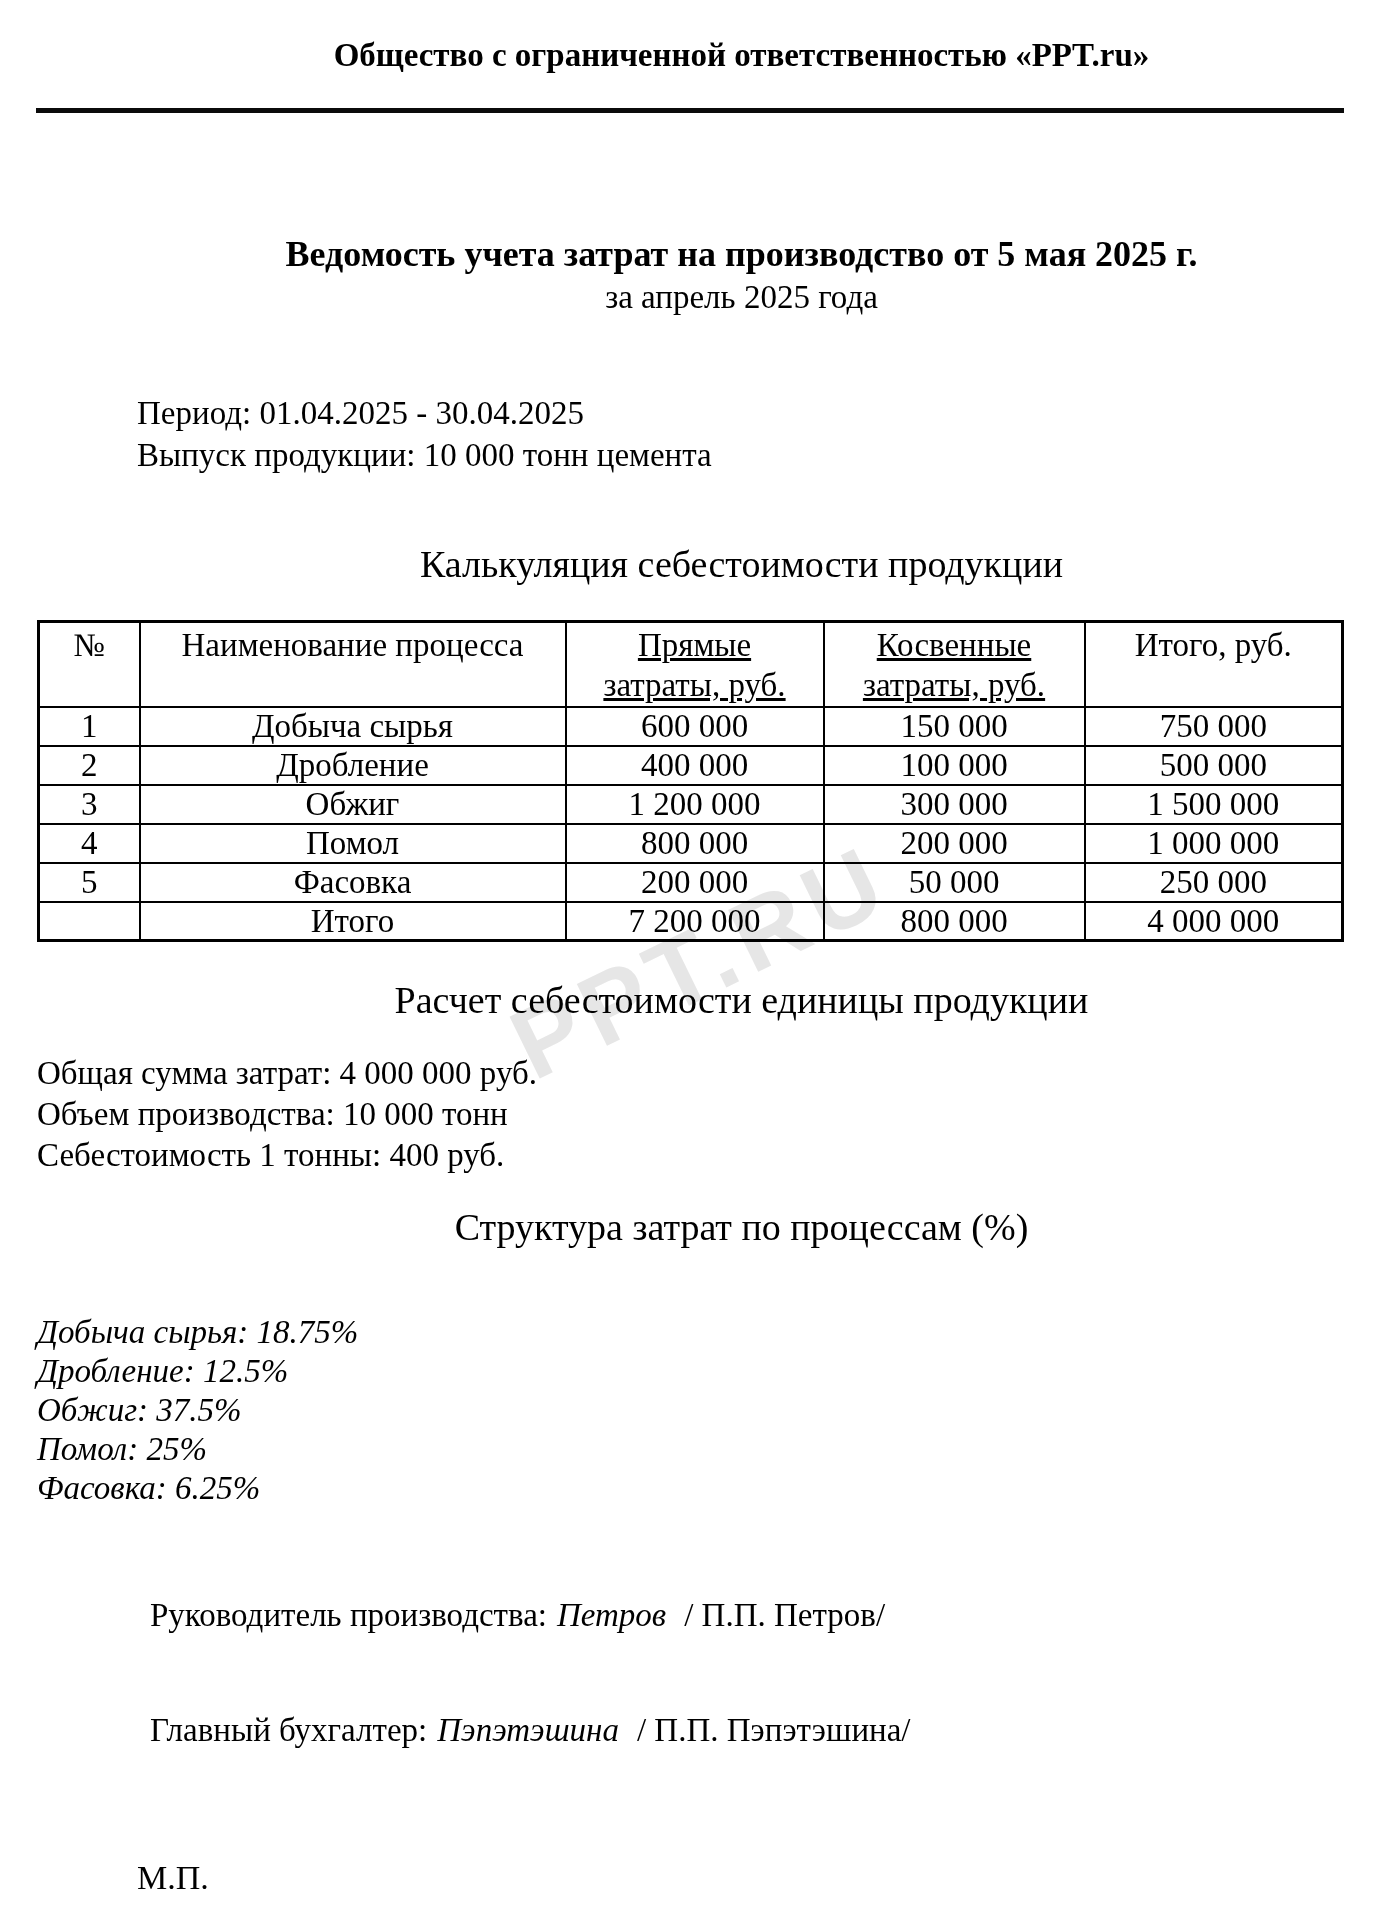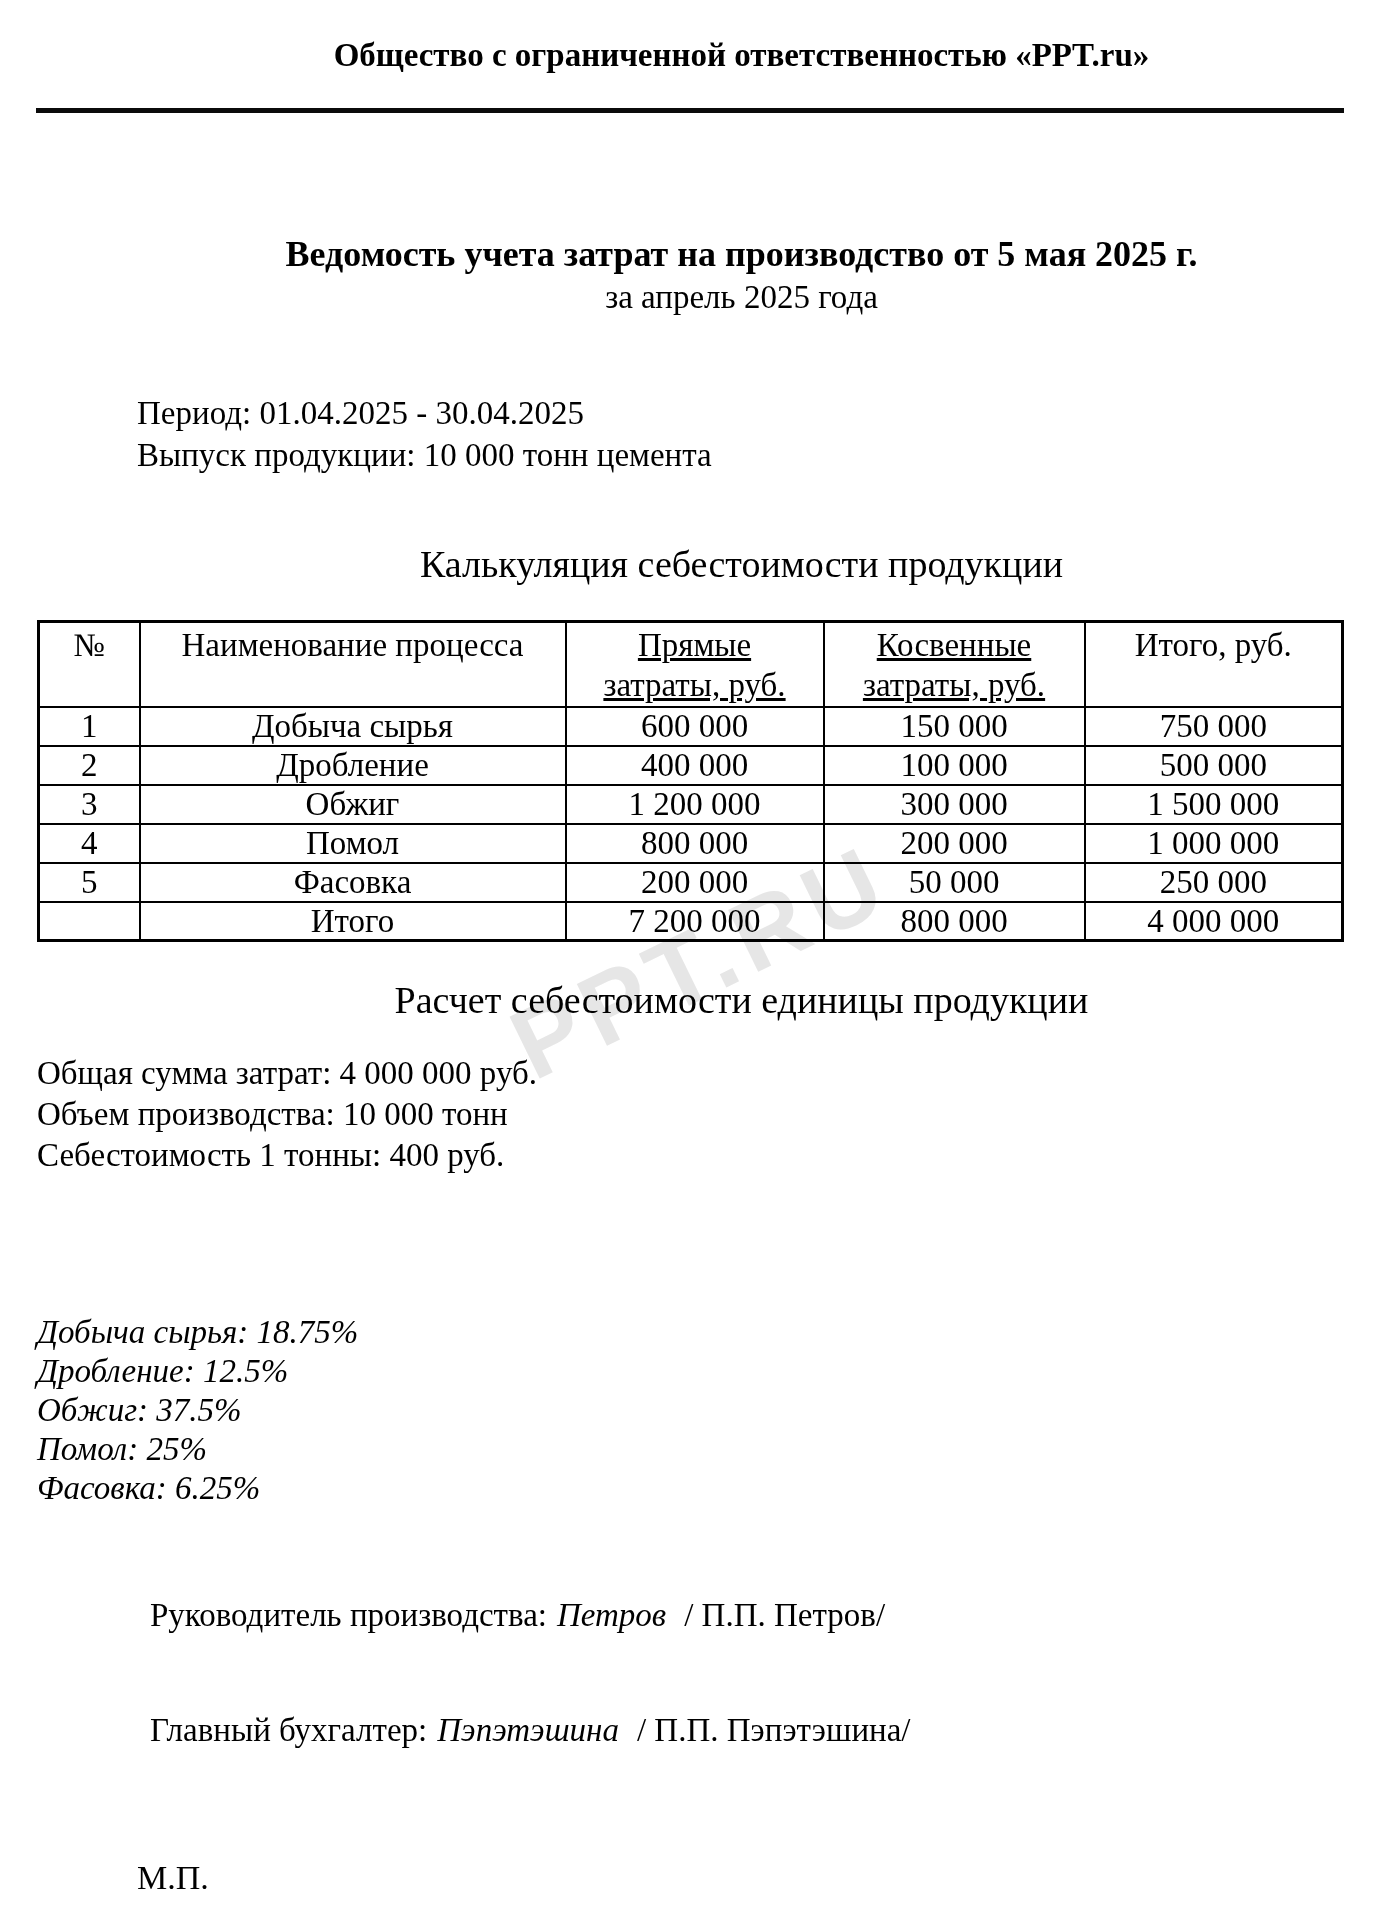--- a/index.html
+++ b/index.html
@@ -154,20 +154,21 @@
   </table>
 
   <div class="centered section-heading h-unit">Расчет себестоимости единицы продукции</div>
 
   <div class="list-block unit-lines">
     <div>Общая сумма затрат: 4 000 000 руб.</div>
     <div>Объем производства: 10 000 тонн</div>
     <div>Себестоимость 1 тонны: 400 руб.</div>
   </div>
 
+  <div class="centered section-heading h-struct">Структура затрат по процессам (%)</div>
 
   <div class="list-block struct-lines">
     <div>Добыча сырья: 18.75%</div>
     <div>Дробление: 12.5%</div>
     <div>Обжиг: 37.5%</div>
     <div>Помол: 25%</div>
     <div>Фасовка: 6.25%</div>
   </div>
 
   <div class="sig-line sig-manager">

